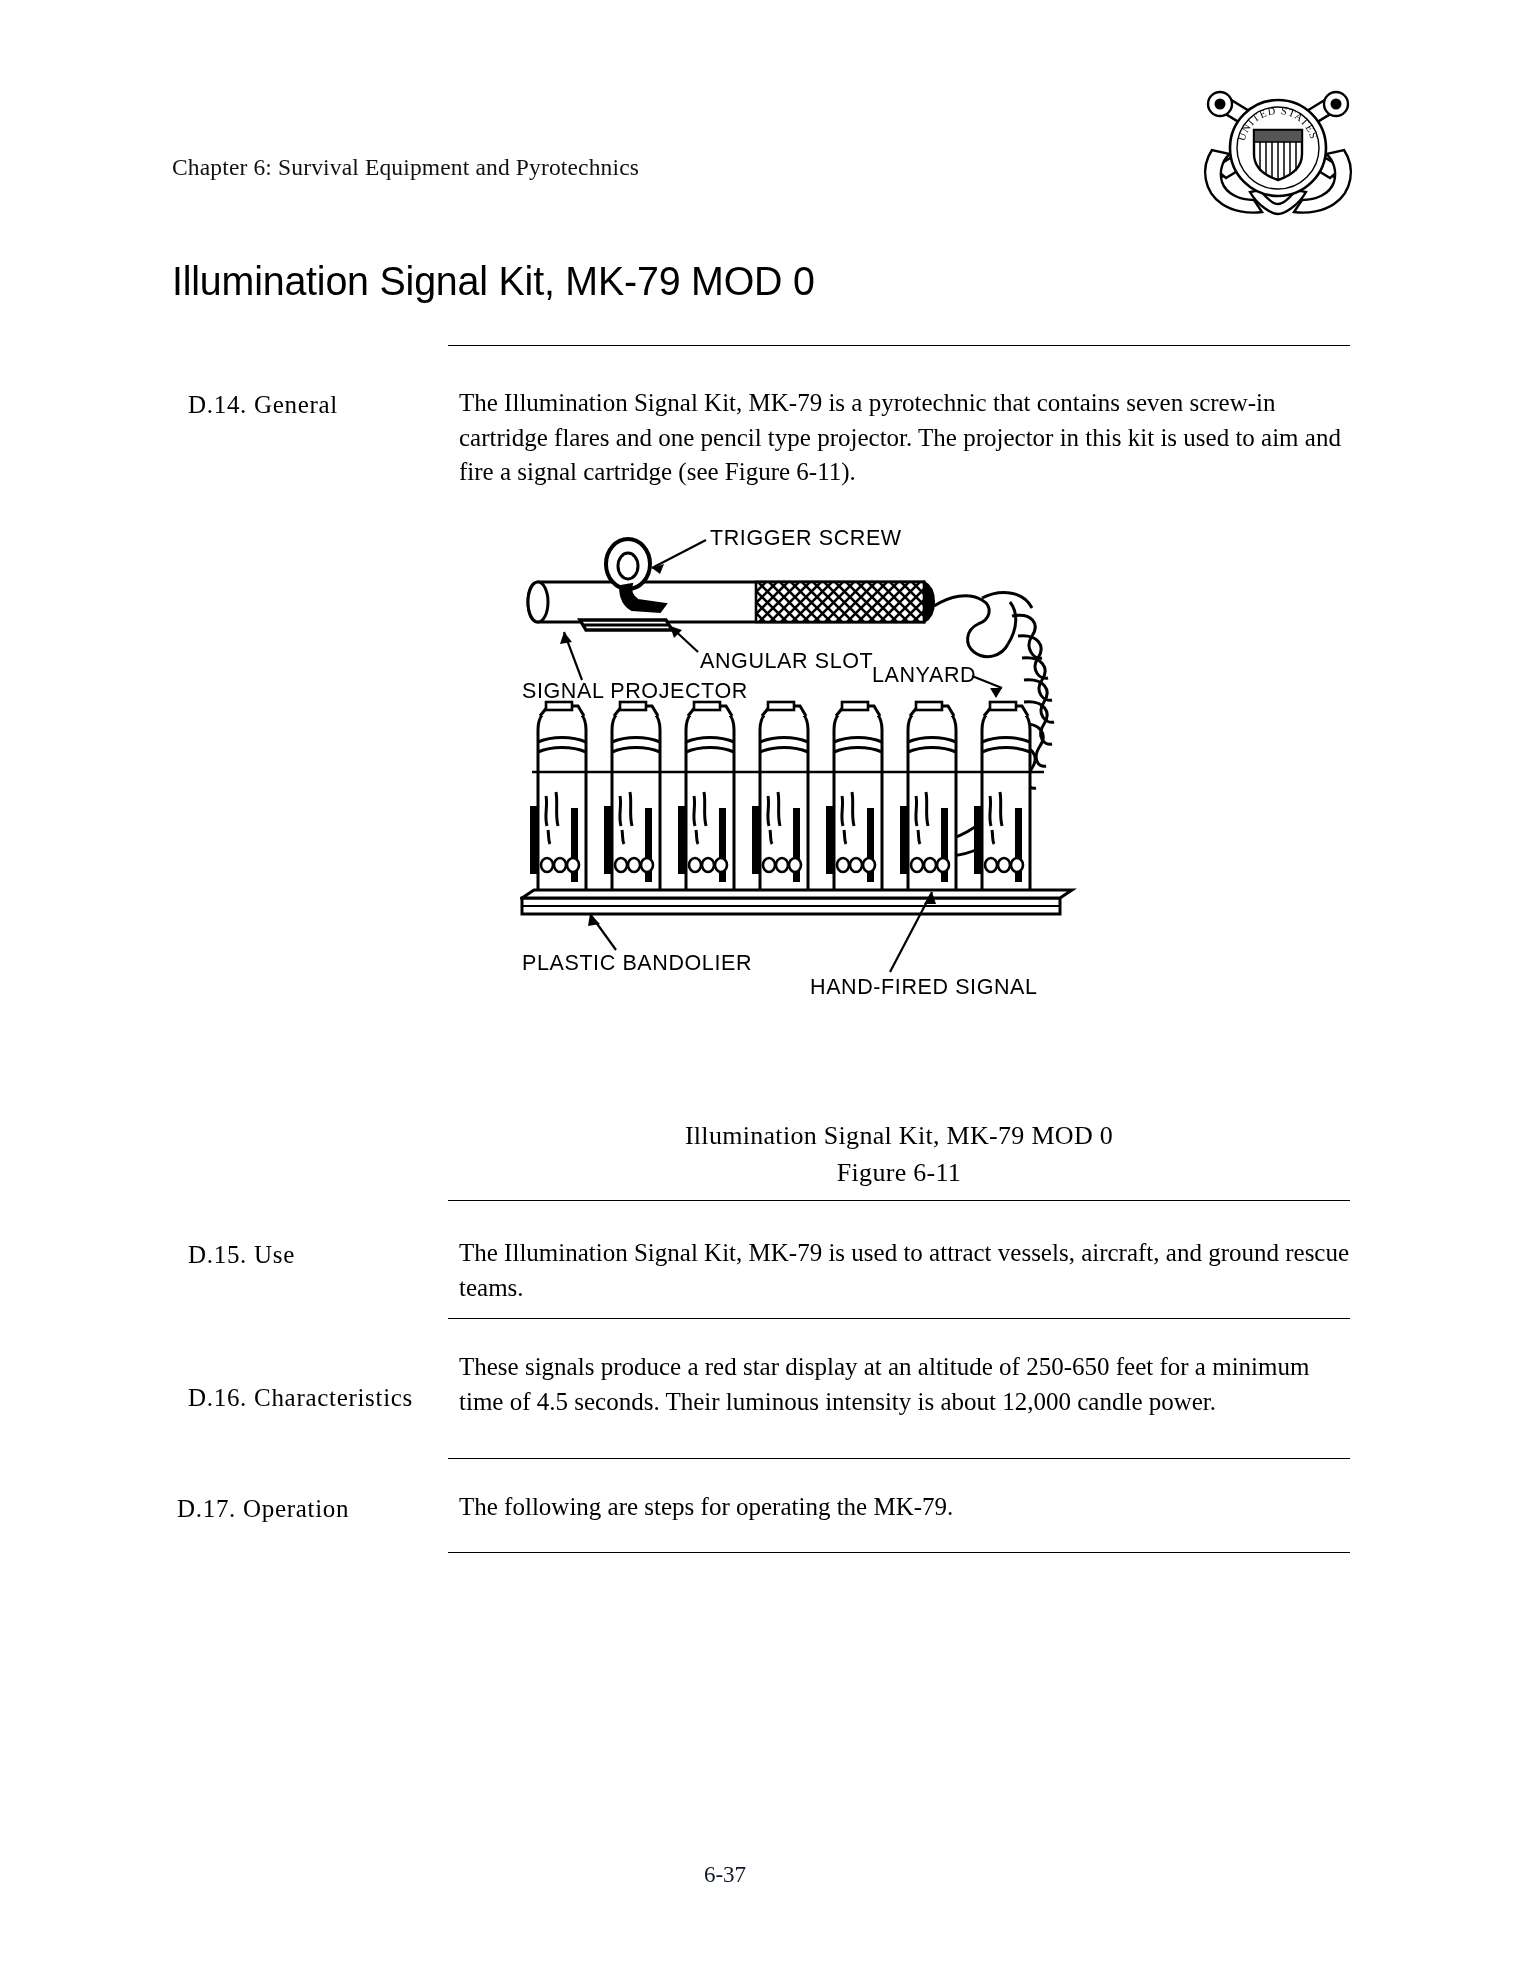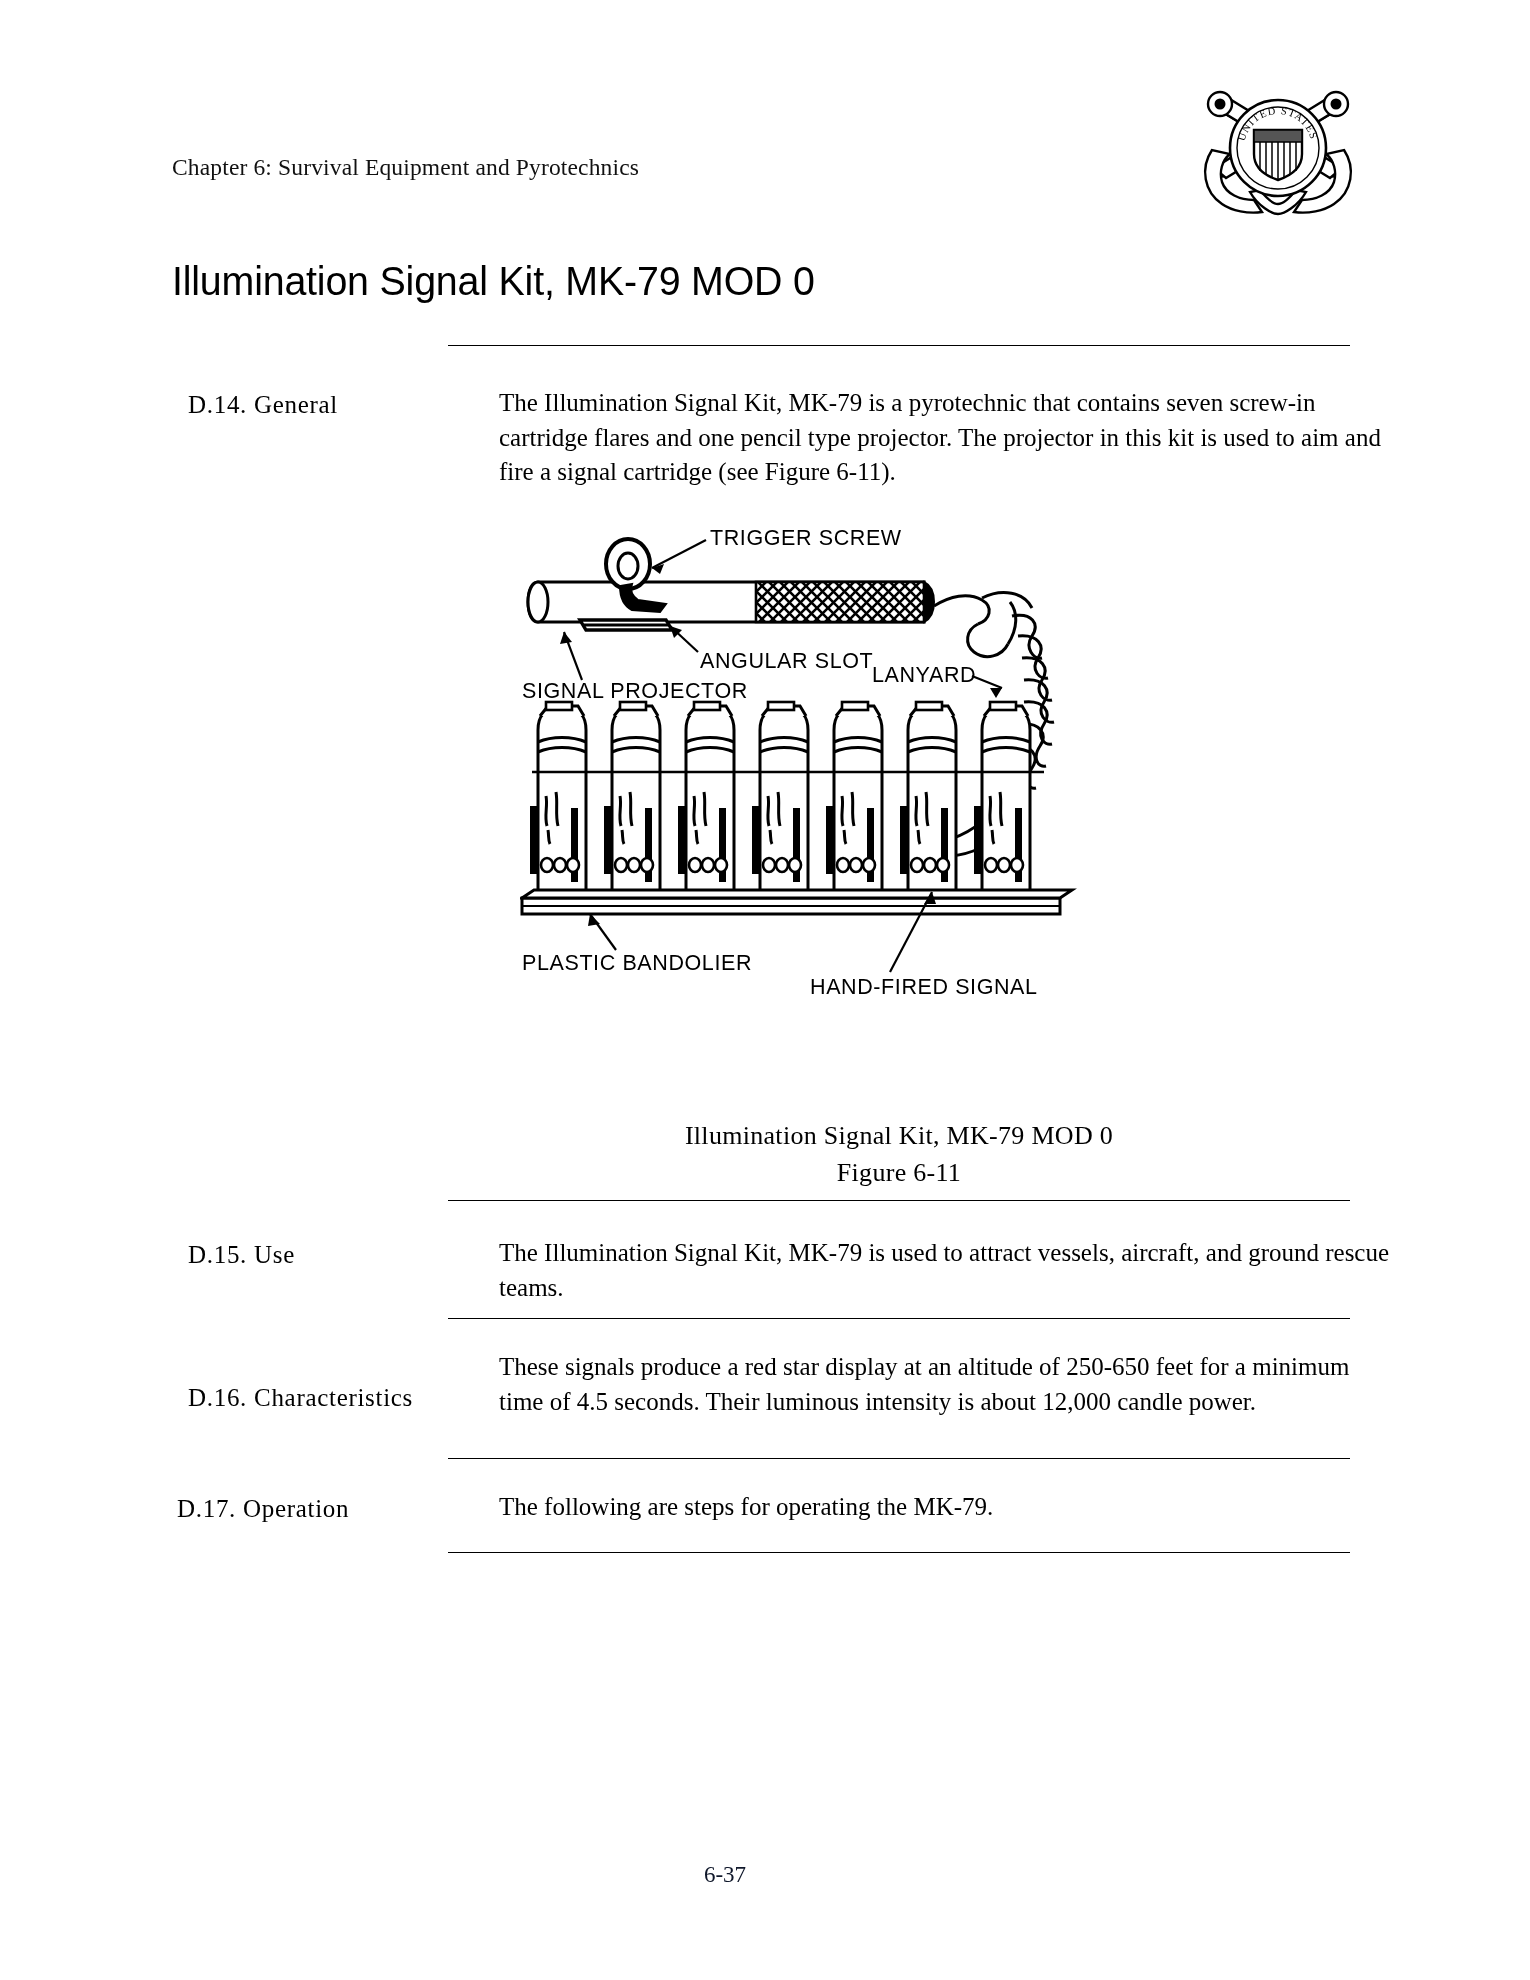--- a/index.html
+++ b/index.html
@@ -89,21 +89,20 @@
   }
   .blk-body {
     position: absolute;
     left: 459px;
     width: 892px;
     font-family: "Liberation Serif", "DejaVu Serif", serif;
     font-size: 25px;
     line-height: 1.38;
     color: #000;
     text-align: left;
-    margin-left: 40px;
   }
 
   #lbl-general    { top: 388px; left: 188px; }
   #body-general   { top: 386px; }
 
   #lbl-use        { top: 1238px; left: 188px; }
   #body-use       { top: 1236px; }
 
   #lbl-chars      { top: 1352px; left: 188px; width: 250px; margin-top: 29px; }
   #body-chars     { top: 1350px; }

